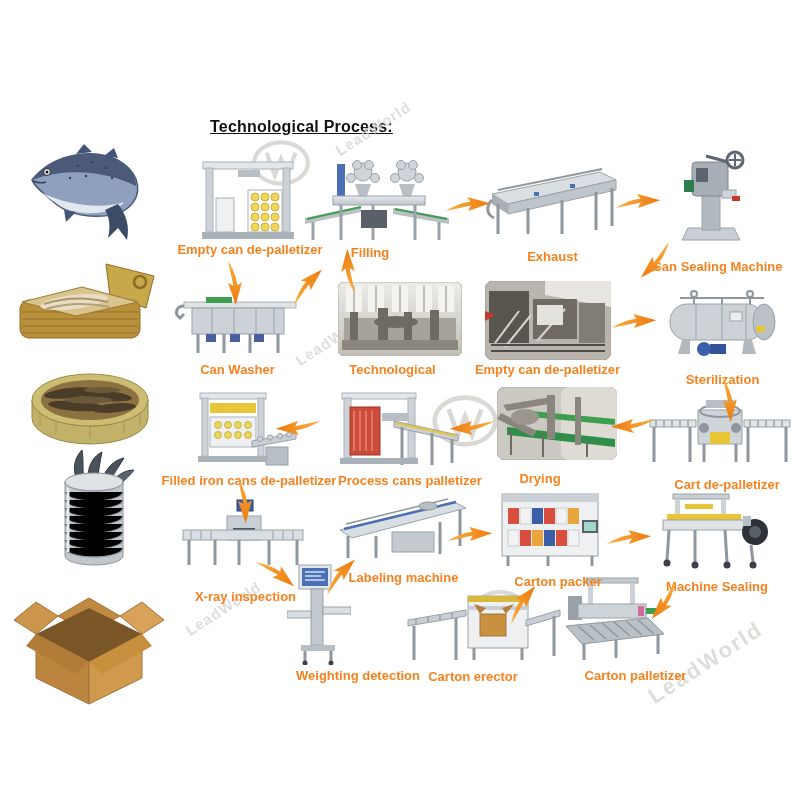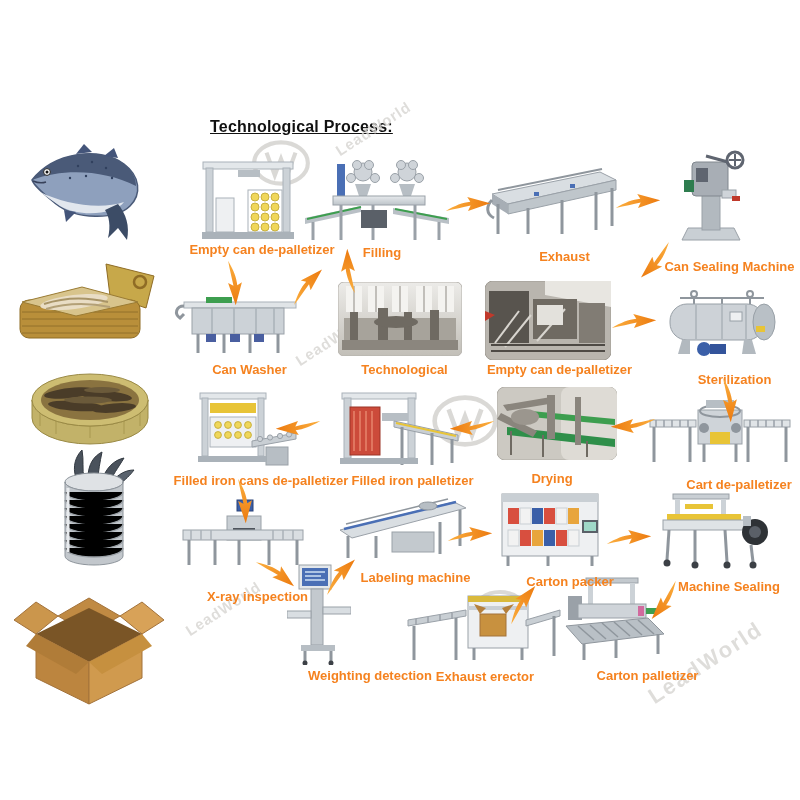--- a/index.html
+++ b/index.html
@@ -1,21 +1,21 @@
 <!DOCTYPE html>
 <html><head>
 <meta charset="utf-8">
 <style>
   html,body{margin:0;padding:0;}
   body{width:800px;height:800px;position:relative;background:#ffffff;overflow:hidden;
        font-family:"Liberation Sans",sans-serif;}
   .node{position:absolute;}
   .node svg{display:block;width:100%;height:100%;}
   .step-label{position:absolute;color:#F5821F;font-weight:700;font-size:13px;line-height:14px;
-              text-align:center;white-space:nowrap;margin-left:12px;}
+              text-align:center;white-space:nowrap;}
   .page-title{position:absolute;left:190px;top:118px;font-size:16px;font-weight:700;color:#111;
               text-decoration:underline;letter-spacing:.2px;margin-left:20px;}
   .arrow{position:absolute;width:46px;height:20px;}
   .wm{position:absolute;color:#d7d5d2;opacity:.8;font-weight:700;pointer-events:none;}
   .wm-text{font-size:15px;transform:rotate(-33deg);letter-spacing:1px;}
   .wm-big{font-size:22px;transform:rotate(-33deg);letter-spacing:2px;}
 </style>
 </head>
 <body>
 
@@ -640,29 +640,29 @@
 
 <div class="step-label" style="left:165px;top:243px;width:170px">Empty can de-palletizer</div>
 <div class="step-label" style="left:310px;top:246px;width:120px">Filling</div>
 <div class="step-label" style="left:490px;top:250px;width:125px">Exhaust</div>
 <div class="step-label" style="left:640px;top:260px;width:155px">Can Sealing Machine</div>
 <div class="step-label" style="left:175px;top:363px;width:125px">Can Washer</div>
 <div class="step-label" style="left:330px;top:363px;width:125px">Technological</div>
 <div class="step-label" style="left:460px;top:363px;width:175px">Empty can de-palletizer</div>
 <div class="step-label" style="left:665px;top:373px;width:115px">Sterilization</div>
 <div class="step-label" style="left:158px;top:474px;width:182px">Filled iron cans de-palletizer</div>
-<div class="step-label" style="left:338px;top:474px;width:125px">Filled iron palletizer</div>
+<div class="step-label" style="left:338px;top:474px;width:125px">Process cans palletizer</div>
 <div class="step-label" style="left:495px;top:472px;width:90px">Drying</div>
 <div class="step-label" style="left:657px;top:478px;width:140px">Cart de-palletizer</div>
 <div class="step-label" style="left:178px;top:590px;width:135px">X-ray inspection</div>
 <div class="step-label" style="left:341px;top:571px;width:125px">Labeling machine</div>
 <div class="step-label" style="left:503px;top:575px;width:110px">Carton packer</div>
 <div class="step-label" style="left:662px;top:580px;width:110px">Machine Sealing</div>
 <div class="step-label" style="left:268px;top:669px;width:180px">Weighting detection</div>
-<div class="step-label" style="left:418px;top:670px;width:110px">Exhaust erector</div>
+<div class="step-label" style="left:418px;top:670px;width:110px">Carton erector</div>
 <div class="step-label" style="left:583px;top:669px;width:105px">Carton palletizer</div>
 
 <svg class="arrow" viewBox="0 0 60 24" style="left:445px;top:194px">
     <use href="#swoosh" fill="url(#og)"></use>
   </svg>
 <svg class="arrow" viewBox="0 0 60 24" style="left:615px;top:191px">
     <use href="#swoosh" fill="url(#og)"></use>
   </svg>
 <svg class="arrow" viewBox="0 0 60 24" style="left:212px;top:273px;transform:rotate(90deg)">
     <use href="#swoosh" fill="url(#og)"></use>

